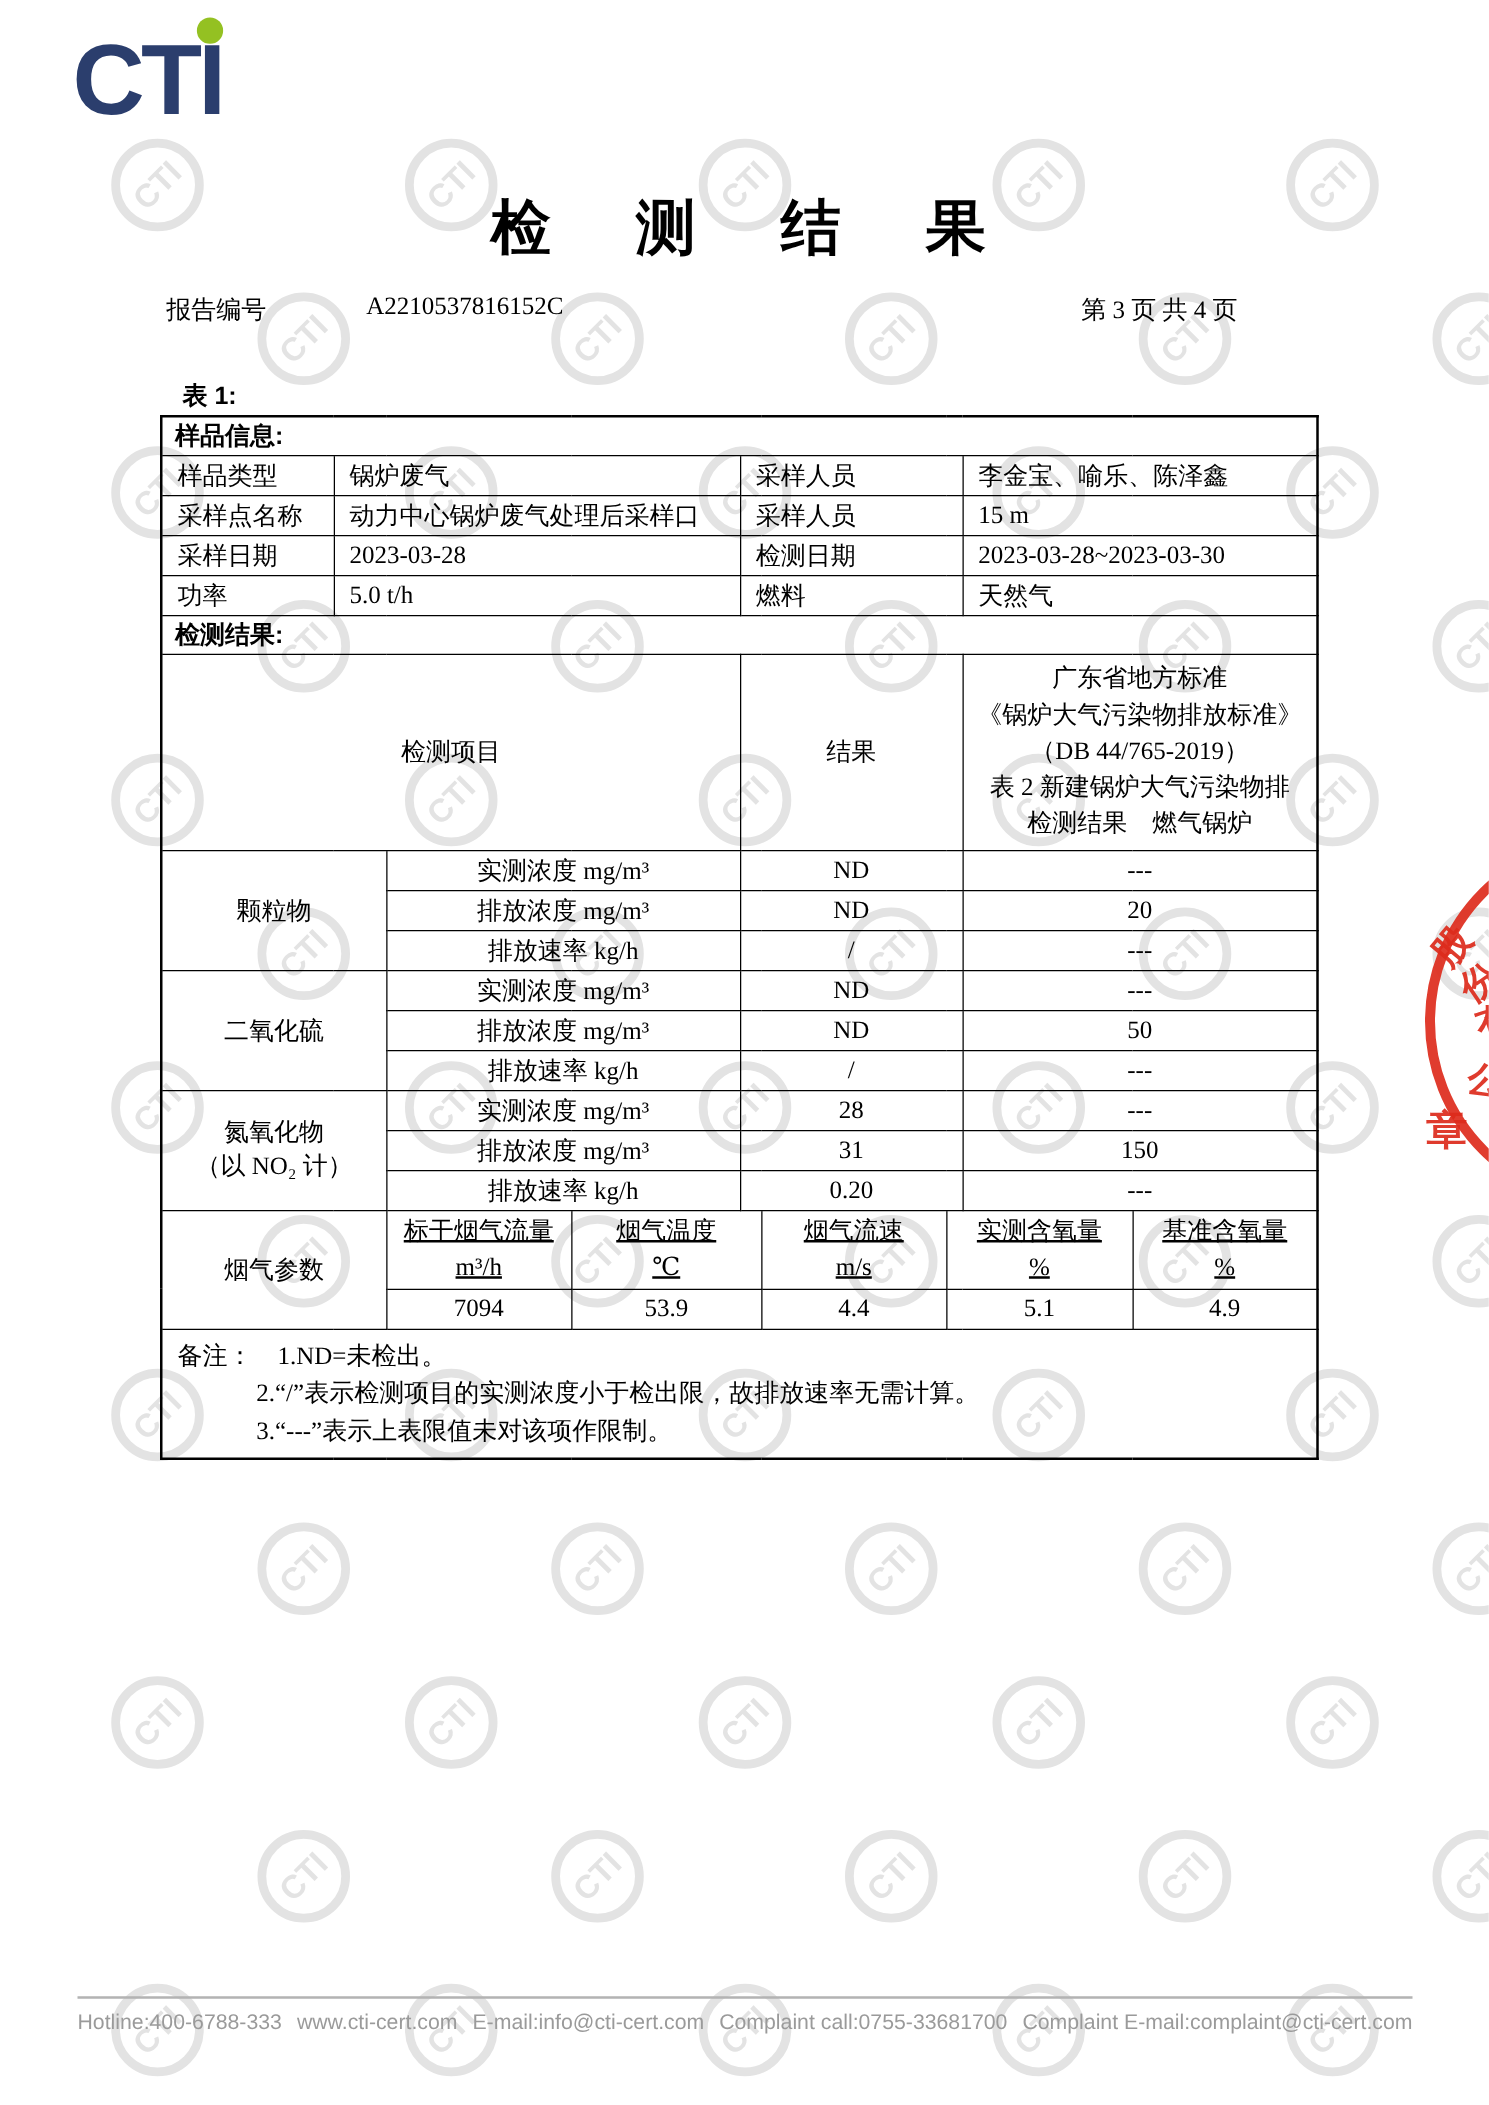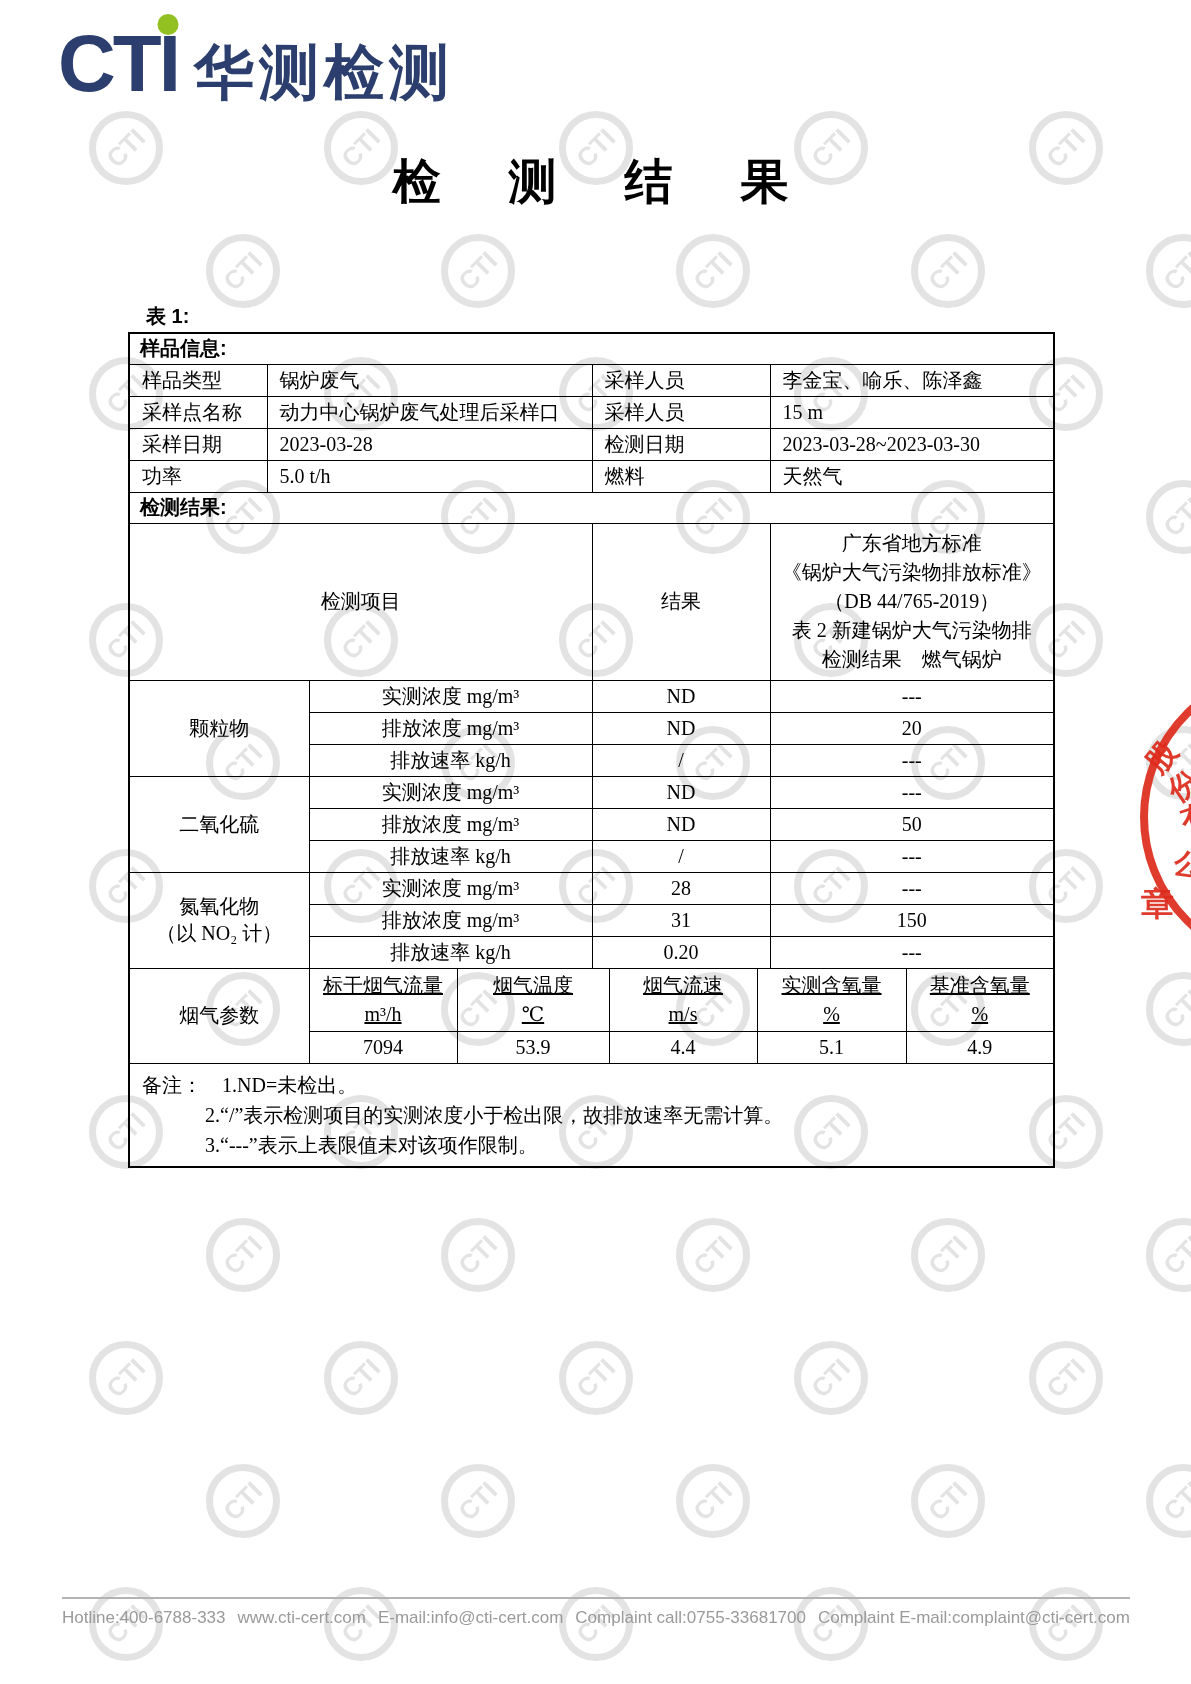--- a/index.html
+++ b/index.html
@@ -276,25 +276,29 @@
       </div>
       <div class="wm" style="left: 1029px; top: 1587px; border-color: rgb(227, 227, 227);">
         <span class="wm-t" style="color: rgb(227, 227, 227);">CTI</span>
       </div>
     </div>
 
   <div class="content">
 
     <div class="logo">
       <span class="logo-cti">CT<span class="cti-i">I<span class="cti-dot"></span></span></span>
-      <span class="logo-cn">华测检测</span>
     </div>
 
     <div class="page-title">检 测 结 果</div>
 
+    <div class="report-line">
+      <span class="report-label">报告编号</span>
+      <span class="report-number">A2210537816152C</span>
+      <span class="page-info">第 3 页 共 4 页</span>
+    </div>
 
     <div class="table-label">表 1:</div>
 
     <div class="tbl-wrap">
       <table class="main">
         <colgroup>
           <col style="width:138px">
             <col style="width:42px">
             <col style="width:148px">
           <col style="width:135px">

